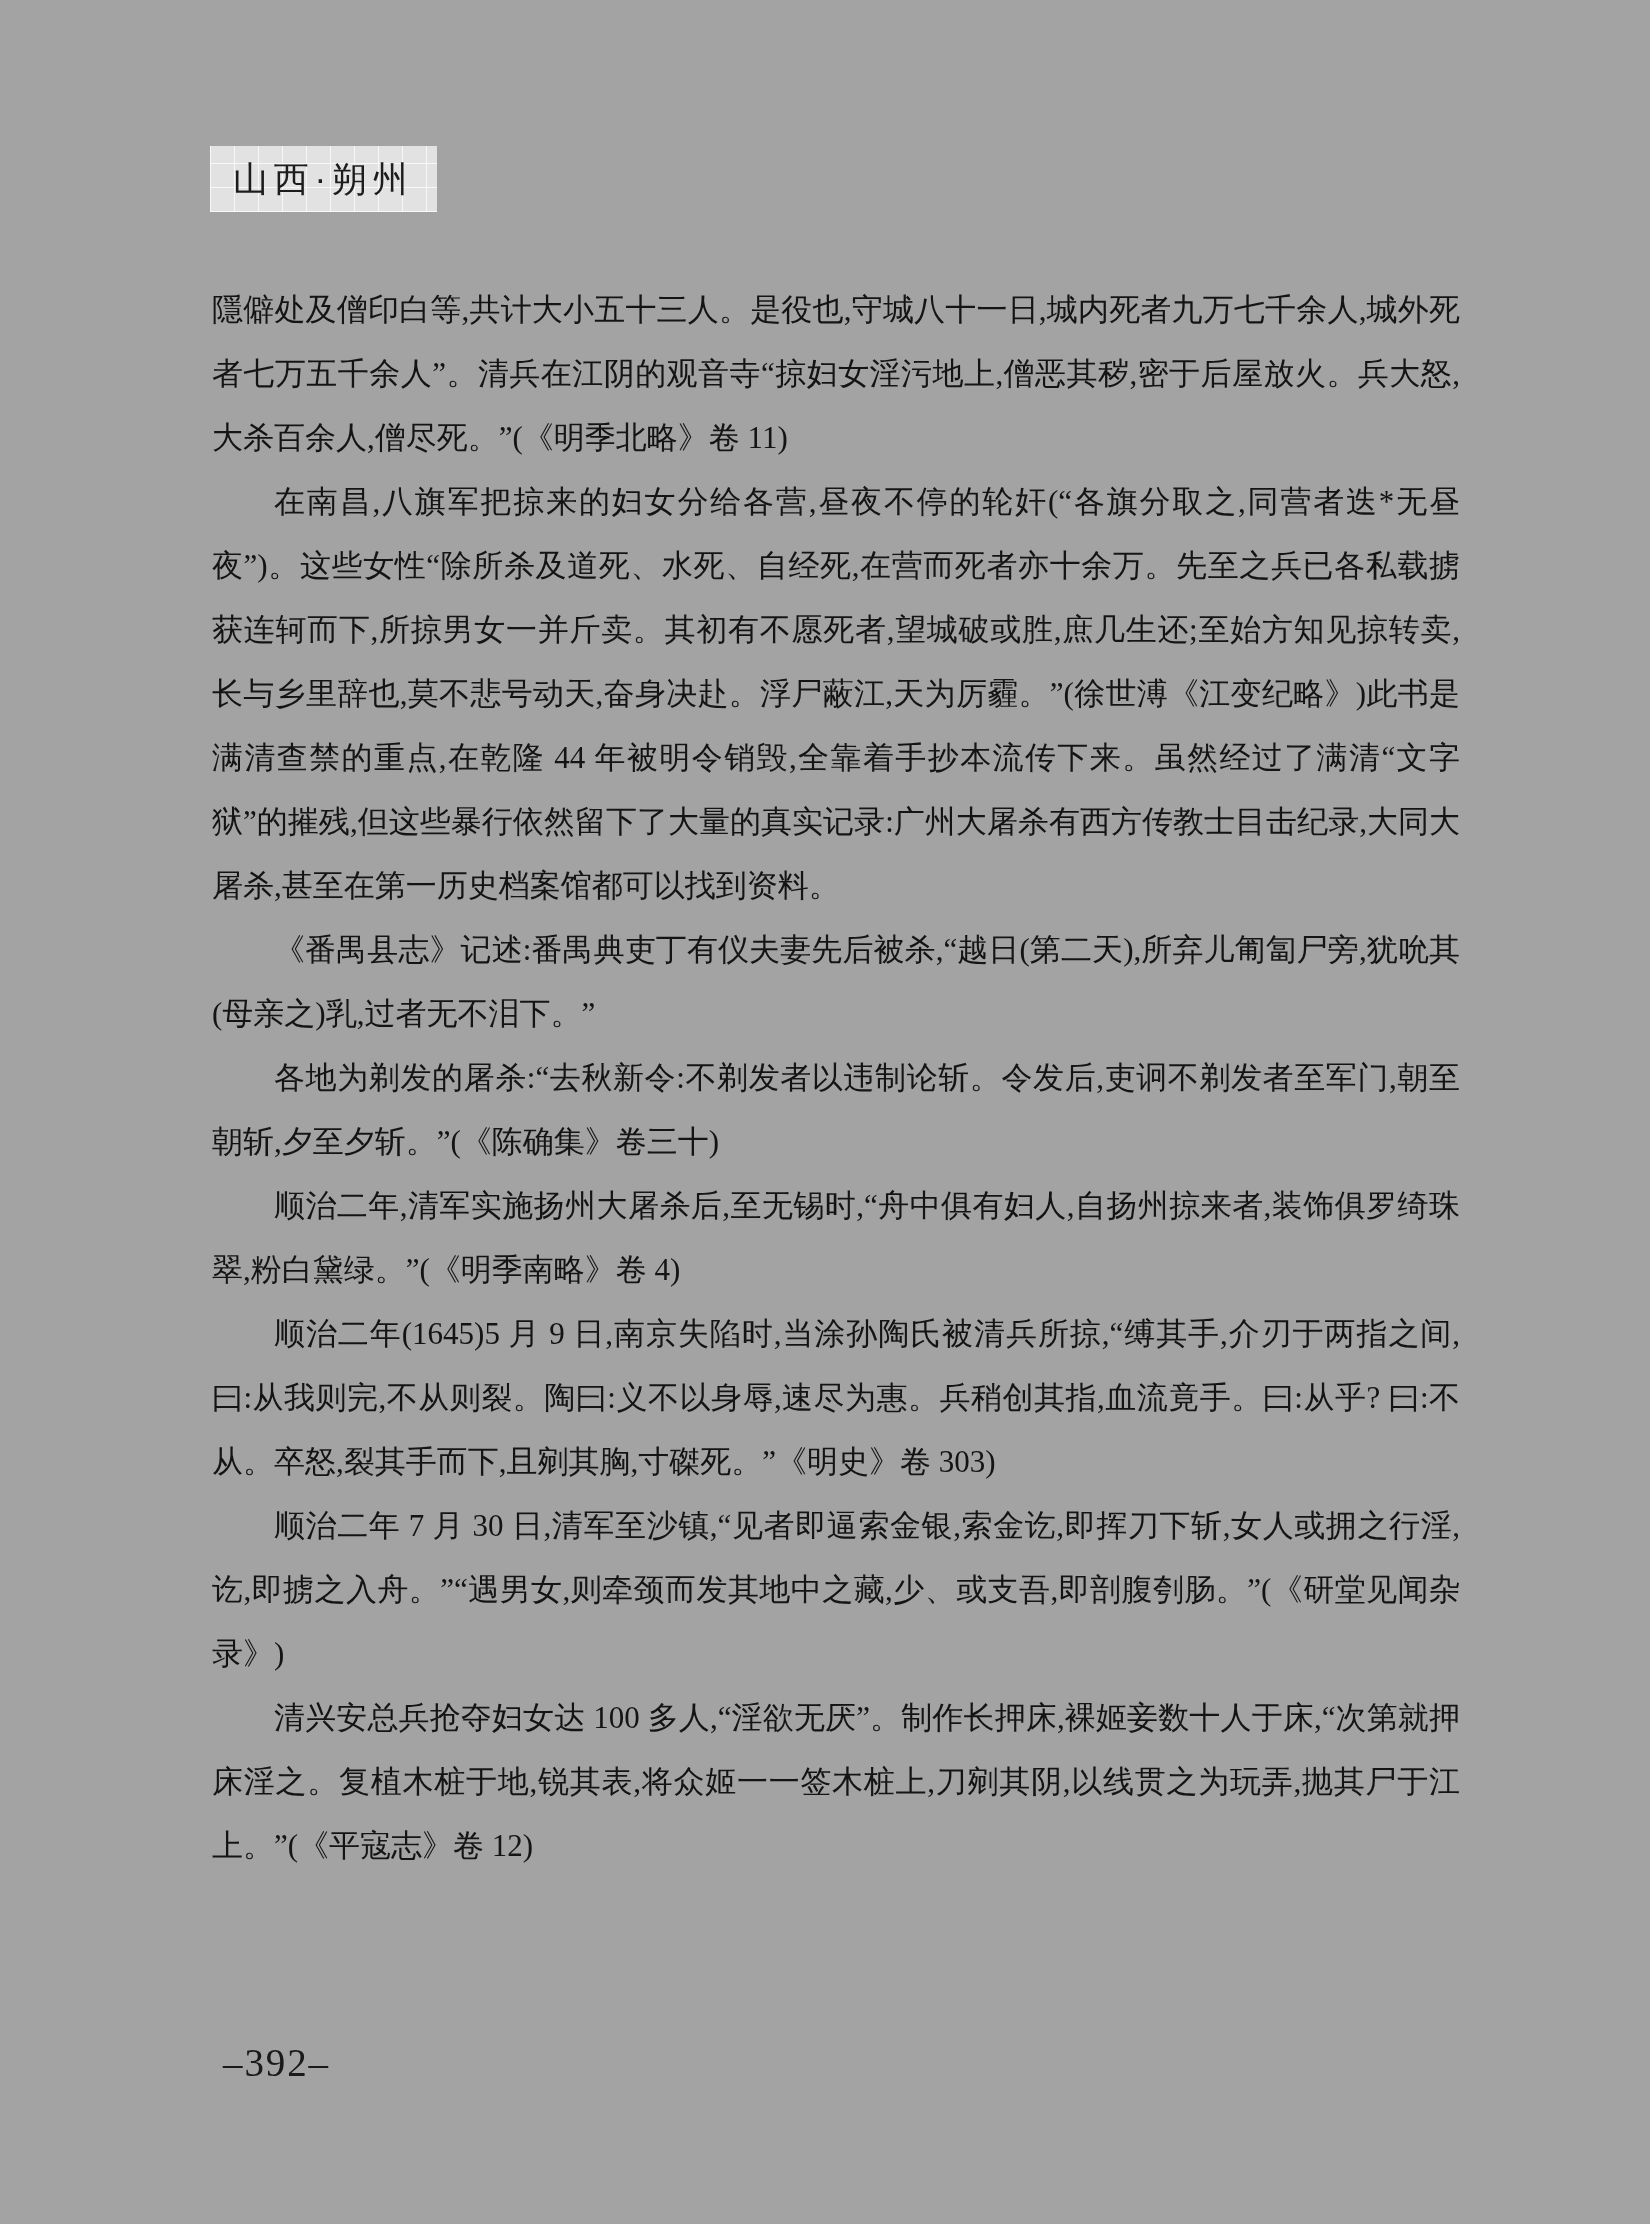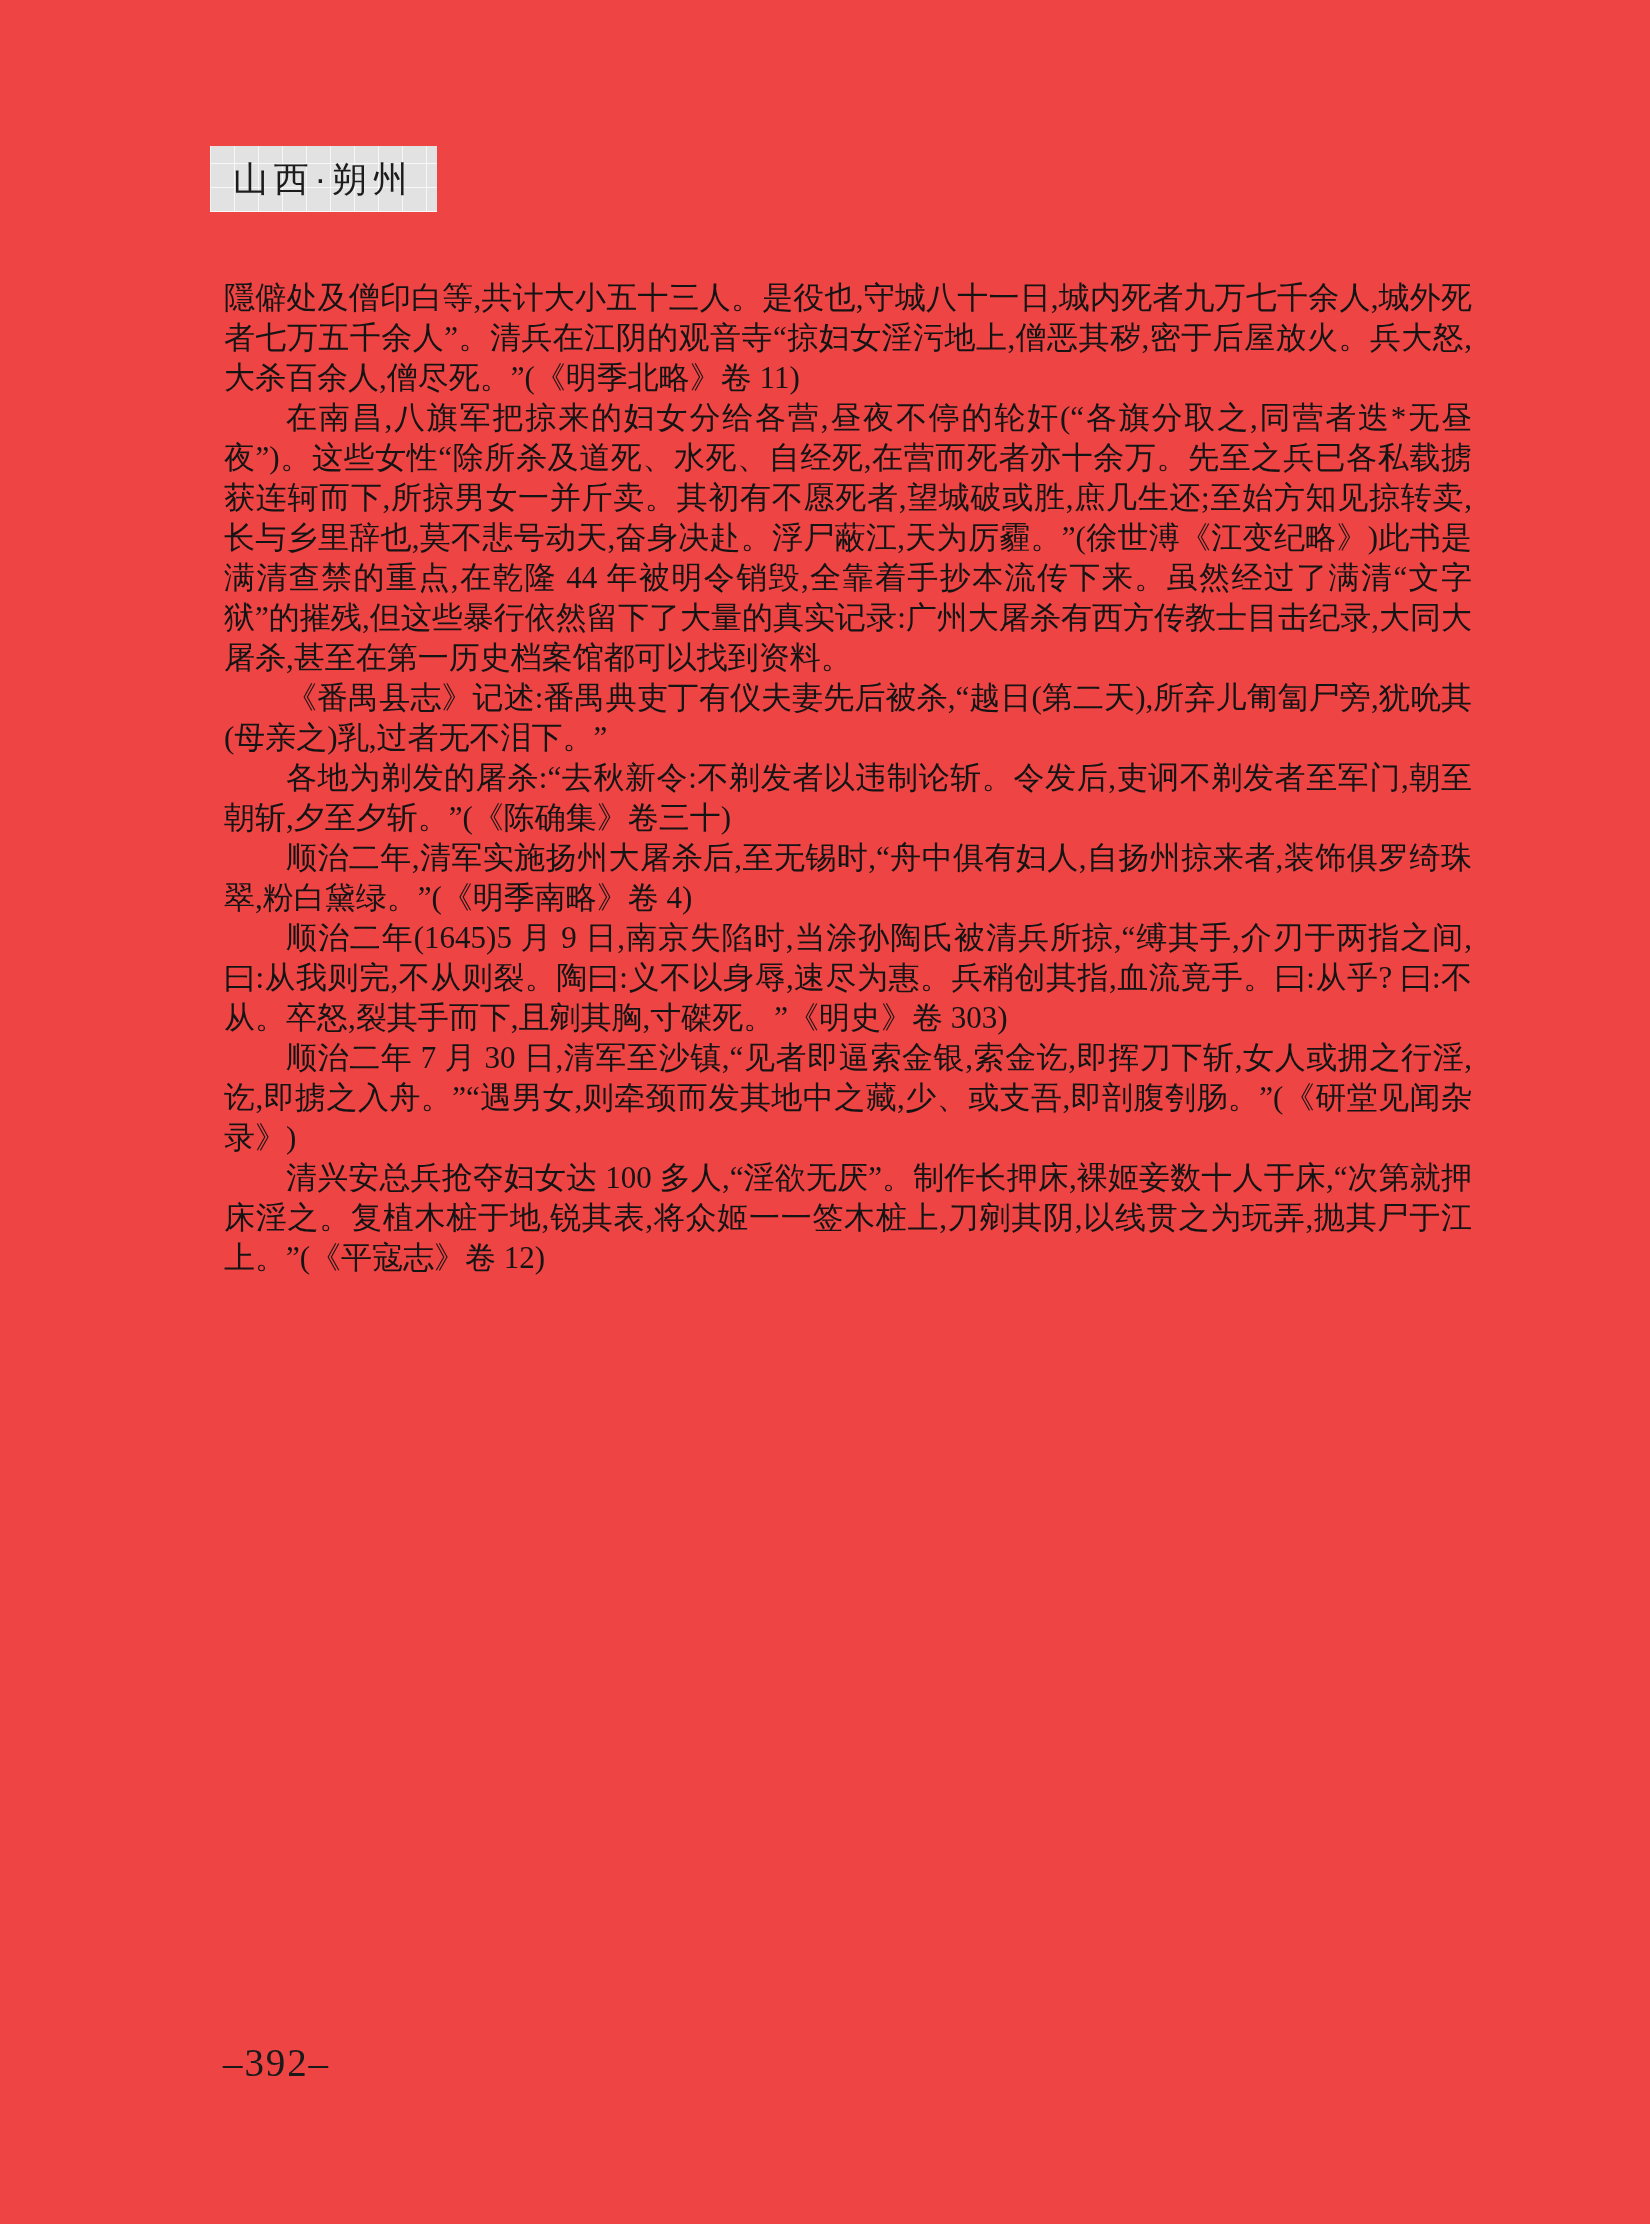--- a/index.html
+++ b/index.html
@@ -5,21 +5,21 @@
   html, body {
     margin: 0;
     padding: 0;
     background: #888;
   }
   .page {
     position: relative;
     width: 1651px;
     height: 2224px;
     margin: 0 auto;
-    background: #ef4444;
+    background: #a3a3a3;
     overflow: hidden;
     font-family: "Liberation Serif", "DejaVu Serif", serif;
     color: #161616;
   }
   .header-tag {
     position: absolute;
     left: 210px;
     top: 146px;
     height: 66px;
     box-sizing: border-box;
@@ -31,25 +31,25 @@
       repeating-linear-gradient(0deg, rgba(255,255,255,0.75) 0 1.5px, rgba(0,0,0,0) 1.5px 24px),
       repeating-linear-gradient(90deg, rgba(255,255,255,0.75) 0 1.5px, rgba(0,0,0,0) 1.5px 24px);
     font-family: "Liberation Sans", "DejaVu Sans", sans-serif;
     font-size: 35px;
     letter-spacing: 5.8px;
     color: #1c1c1c;
     white-space: nowrap;
   }
   .content {
     position: absolute;
-    left: 224px;
+    left: 212px;
     top: 278px;
     width: 1248px;
     font-size: 31px;
-    line-height: 40px;
+    line-height: 64px;
     text-align: justify;
     color: #141414;
   }
   .content p {
     margin: 0;
     padding: 0;
   }
   .content p.indent {
     text-indent: 2em;
   }

